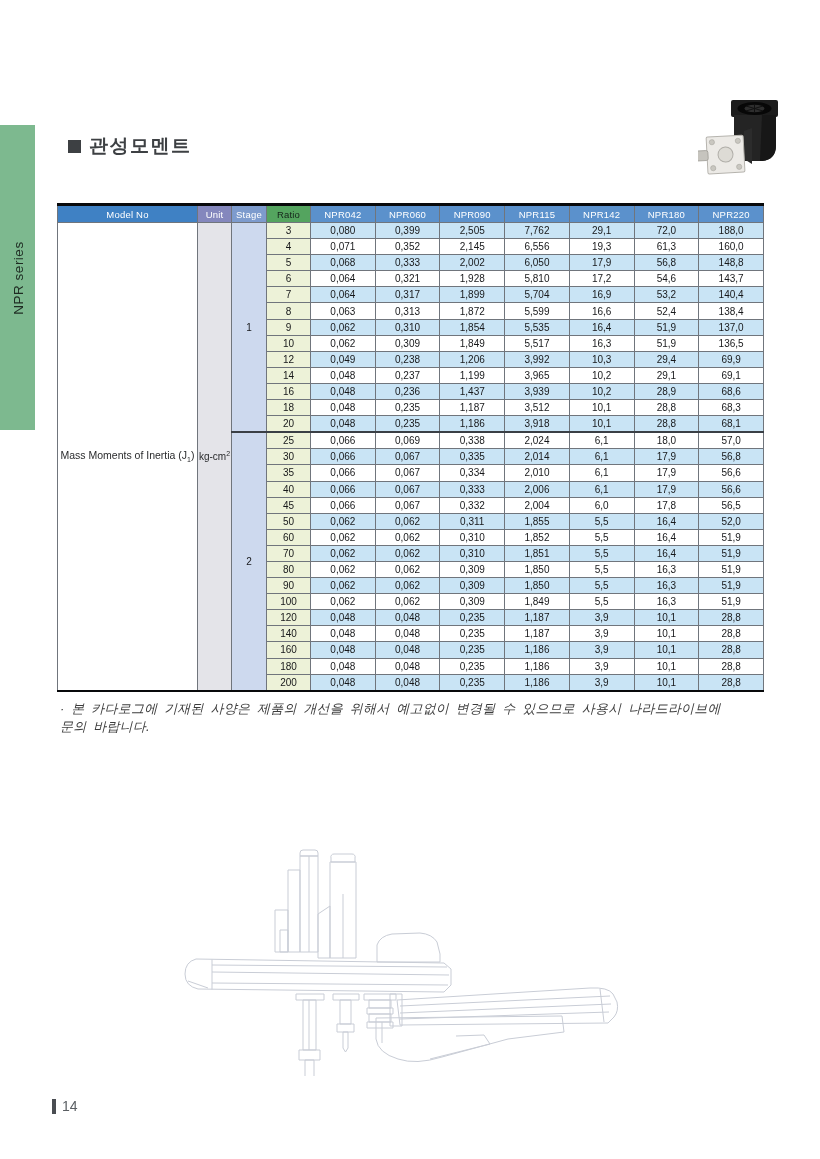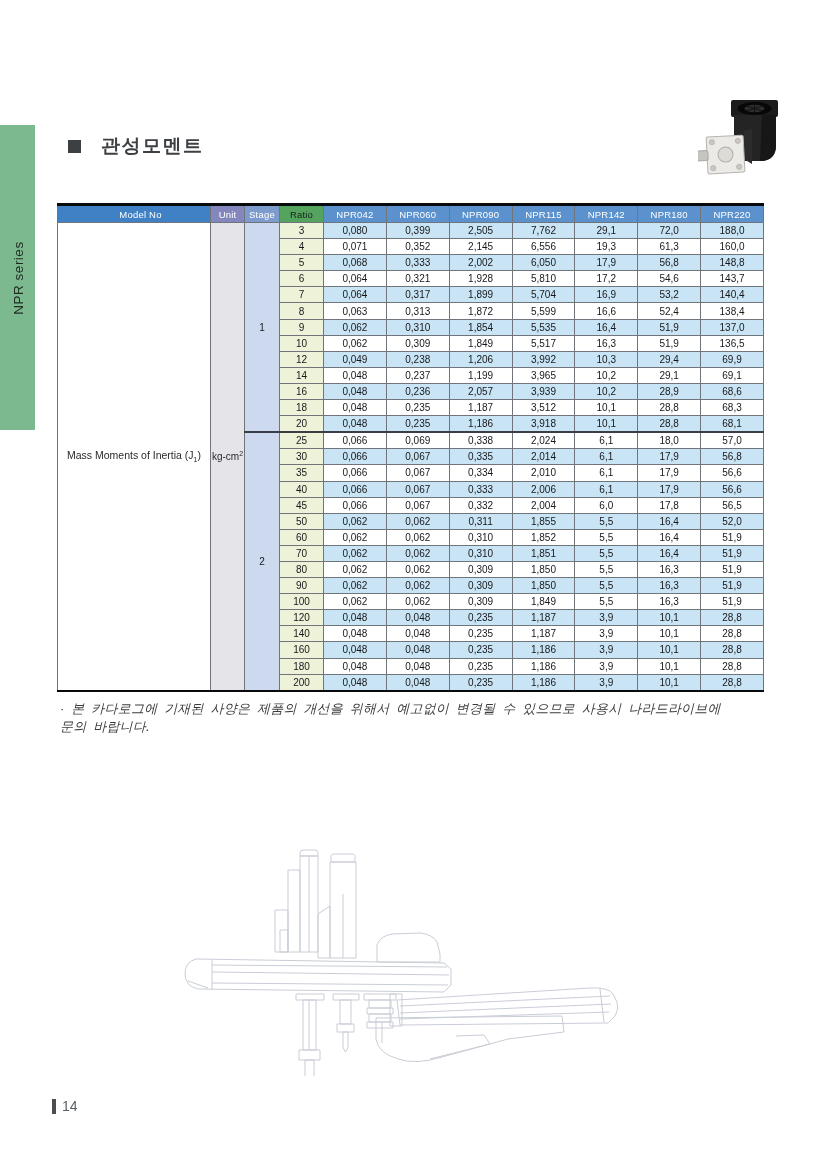--- a/index.html
+++ b/index.html
@@ -7,34 +7,34 @@
     width:820px;height:1159px;position:relative;background:#ffffff;overflow:hidden;
     font-family:"Liberation Sans", sans-serif;
   }
   
   .sidebar{position:absolute;left:0;top:125px;width:35px;height:305px;background:#7db98f;}
   .sidebar .vtext{
     position:absolute;left:50%;top:50%;transform:translate(-50%,-50%) rotate(-90deg);
     white-space:nowrap;font-size:13.5px;color:#1e2b22;letter-spacing:.5px;
   }
   
-  .title-row{position:absolute;left:68px;top:133px;display:flex;align-items:center;gap:20px;}
+  .title-row{position:absolute;left:68px;top:133px;display:flex;align-items:center;gap:8px;}
   .title-sq{width:13px;height:13px;background:#3d4043;}
   .title-row h1{margin:0;font-size:19px;font-weight:bold;color:#3d4043;letter-spacing:1.5px;}
   
   .product{position:absolute;left:698px;top:97px;width:95px;height:90px;}
   
   .tbl-wrap{position:absolute;left:57px;top:203px;width:707px;}
   table{
     border-collapse:collapse;table-layout:fixed;width:707px;
     border:1px solid #14161a;border-top:3px solid #08090b;border-bottom:2px solid #08090b;
   }
   th,td{border:1px solid #70757c;text-align:center;padding:0;overflow:hidden;vertical-align:middle;}
   thead th{height:16px;font-size:9.5px;font-weight:normal;color:#ffffff;letter-spacing:.2px;}
-  .h-model{width:139px;background:#3f81c4;padding-left:13px;}
+  .h-model{width:139px;background:#3f81c4;}
   .h-unit{width:33px;background:#8487bd;}
   .h-stage{width:34px;background:#7d9bcd;}
   .h-ratio{width:43px;background:#54a45f;color:#15241a;}
   .h-npr{background:#5b91cc;}
   tbody td{height:15.1px;font-size:10px;color:#17181a;}
   .model-cell{background:#ffffff;font-size:10.5px;color:#2a2b2d;}
   .unit-cell{background:#e4e4e9;font-size:10px;color:#2a2b2d;}
   .stage-cell{background:#cdd9ee;}
   .ratio-cell{background:#edf2d8;}
   tr.row-blue .val-cell{background:#c9e4f5;}
@@ -203,21 +203,21 @@
           <td class="val-cell">1,199</td>
           <td class="val-cell">3,965</td>
           <td class="val-cell">10,2</td>
           <td class="val-cell">29,1</td>
           <td class="val-cell">69,1</td>
         </tr>
         <tr class="row-blue">
           <td class="ratio-cell">16</td>
           <td class="val-cell">0,048</td>
           <td class="val-cell">0,236</td>
-          <td class="val-cell">2,057</td>
+          <td class="val-cell">1,437</td>
           <td class="val-cell">3,939</td>
           <td class="val-cell">10,2</td>
           <td class="val-cell">28,9</td>
           <td class="val-cell">68,6</td>
         </tr>
         <tr class="row-white">
           <td class="ratio-cell">18</td>
           <td class="val-cell">0,048</td>
           <td class="val-cell">0,235</td>
           <td class="val-cell">1,187</td>

